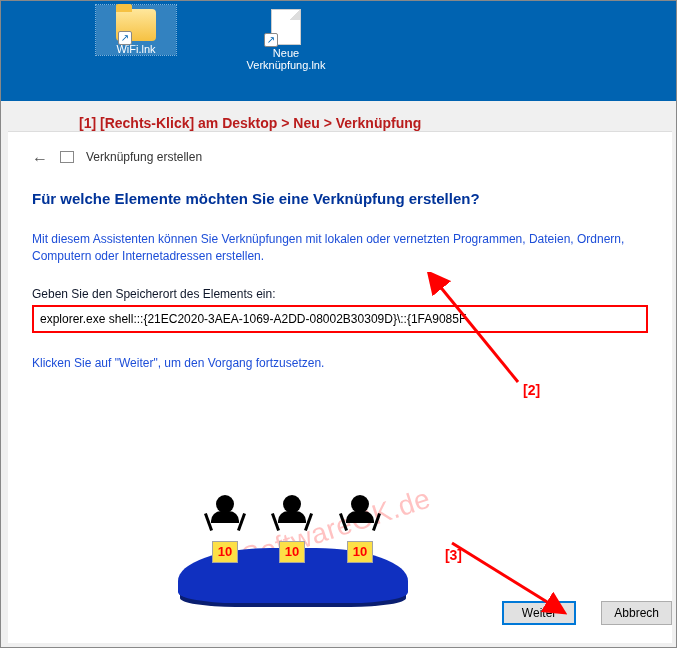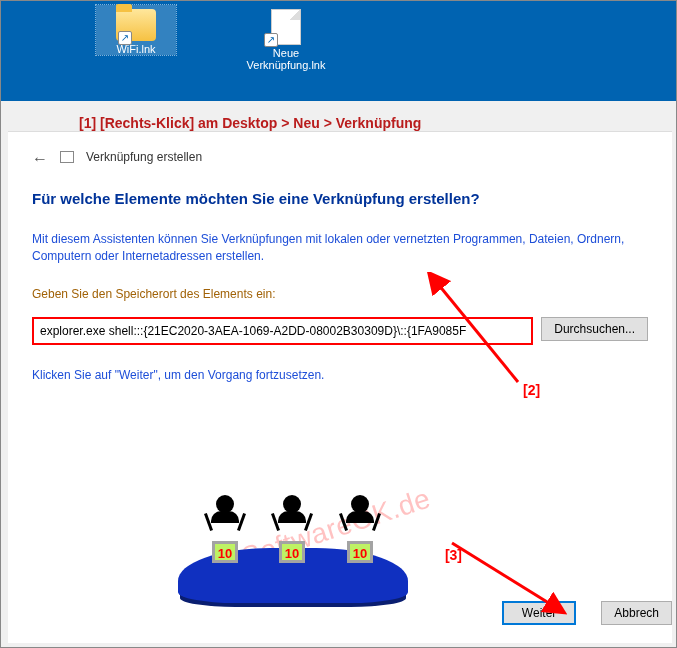--- a/index.html
+++ b/index.html
@@ -122,23 +122,23 @@
       margin-bottom: 24px;
     }
     .dialog p {
       font-size: 12px;
       color: #1d4ed8;
       line-height: 1.4;
       margin-bottom: 22px;
     }
     .dialog label {
       font-size: 12px;
-      color: #a16207;
+      color: #0f172a;
       display: block;
-      margin-bottom: 16px;
+      margin-bottom: 4px;
     }
     .input-row {
       display: flex;
       align-items: flex-start;
       gap: 8px;
       margin-bottom: 22px;
     }
     .input-row input[type="text"] {
       flex: 1;
       height: 28px;
@@ -219,22 +219,22 @@
     }
     .judge .body {
       width: 28px; height: 12px;
       background: #000;
       border-radius: 10px 10px 0 0;
       margin: -2px auto 0;
     }
     .judge .card {
       width: 26px;
       height: 22px;
-      background: #bef264;
-      border: 3px solid #a3a3a3;
+      background: #fde047;
+      border: 1px solid #a3a3a3;
       margin: 18px auto 0;
       font-size: 13px;
       font-weight: bold;
       color: #ff0000;
       line-height: 20px;
       position: relative;
     }
     .judge .arm {
       position: absolute;
       width: 3px;
@@ -270,21 +270,20 @@
     <span>Verknüpfung erstellen</span>
   </div>
 
   <h1>Für welche Elemente möchten Sie eine Verknüpfung erstellen?</h1>
 
   <p>Mit diesem Assistenten können Sie Verknüpfungen mit lokalen oder vernetzten Programmen, Dateien, Ordnern, Computern oder Internetadressen erstellen.</p>
 
   <label>Geben Sie den Speicherort des Elements ein:</label>
   <div class="input-row">
     <input type="text" value="explorer.exe shell:::{21EC2020-3AEA-1069-A2DD-08002B30309D}\::{1FA9085F" style="">
-    <button class="btn">Durchsuchen...</button>
   </div>
 
   <p>Klicken Sie auf "Weiter", um den Vorgang fortzusetzen.</p>
 
   <div class="footer">
     <button class="btn btn-primary">Weiter</button>
     <button class="btn">Abbrech</button>
   </div>
 
   <svg class="arrow" width="120" height="120" style="top:140px; left:410px;">

